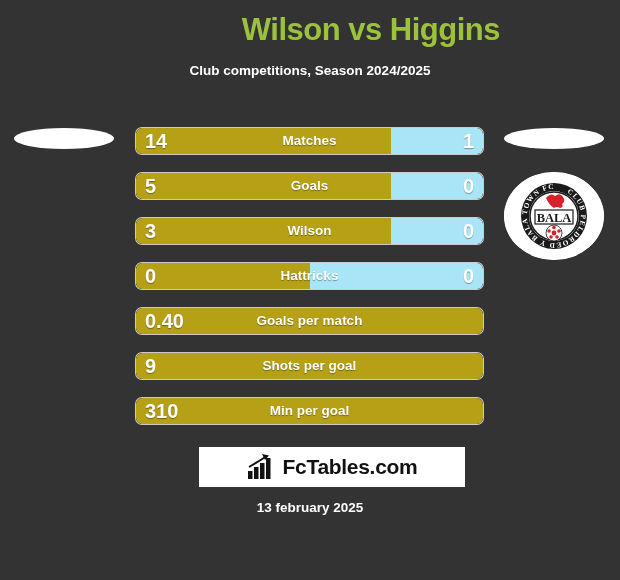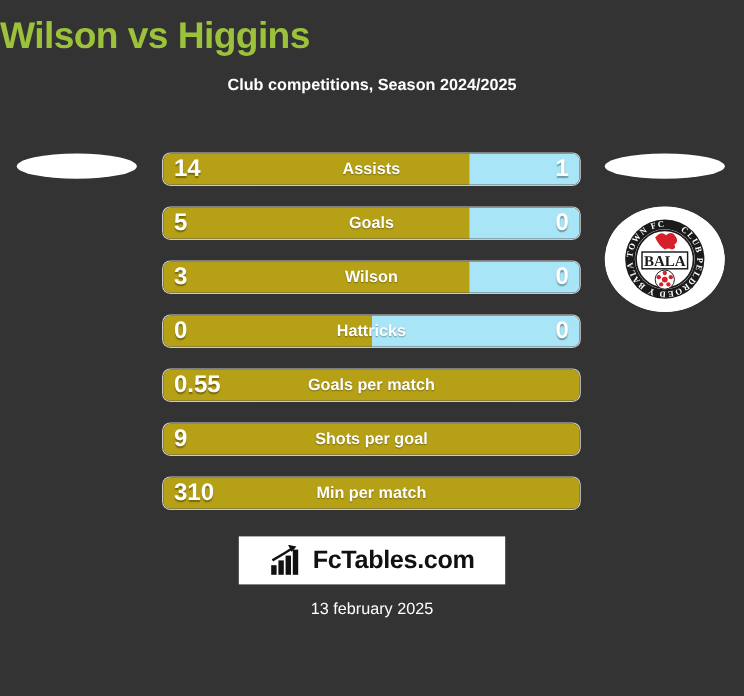--- a/index.html
+++ b/index.html
@@ -20,21 +20,21 @@
     width: 620px;
     height: 580px;
   }
 
   
   .title {
     position: absolute;
     top: 8px;
     left: 0;
     width: 500px;
-    text-align: left;
+    text-align: right;
     font-size: 31px;
     font-weight: bold;
     letter-spacing: -0.5px;
     color: #9cc23c;
     line-height: 44px;
     white-space: nowrap;
   }
   .subtitle {
     position: absolute;
     top: 62px;
@@ -122,21 +122,21 @@
     color: #ffffff;
     text-shadow: 0 1px 1px rgba(0,0,0,0.35);
     pointer-events: none;
   }
 
   
   .logo-box {
     position: absolute;
     left: 199px;
     top: 447px;
-    width: 222px;
+    width: 266px;
     height: 40px;
     background: #ffffff;
     display: flex;
     align-items: center;
     justify-content: center;
     gap: 6px;
   }
   .logo-text {
     font-size: 21px;
     font-weight: bold;
@@ -145,21 +145,21 @@
   }
   .logo-icon { display: block; }
 
   .date {
     position: absolute;
     top: 500px;
     left: 0;
     width: 620px;
     text-align: center;
     font-size: 13.5px;
-    font-weight: normal;
+    font-weight: bold;
     color: #ffffff;
   }
 </style>
 </head>
 <body>
 
 <div class="page">
 
   <div class="title">Wilson vs Higgins</div>
   <div class="subtitle">Club competitions, Season 2024/2025</div>
@@ -190,21 +190,21 @@
       </text>
     </svg>
   </div>
 
   <div class="bars">
       <div class="bar-row">
         <div class="bar-home" style="width: 73.5%;"></div>
         <div class="bar-away" style="width: 26.5%;"></div>
         <span class="val home">14</span>
         <span class="val away">1</span>
-        <span class="bar-label">Assists</span>
+        <span class="bar-label">Matches</span>
       </div>
       <div class="bar-row">
         <div class="bar-home" style="width: 73.5%;"></div>
         <div class="bar-away" style="width: 26.5%;"></div>
         <span class="val home">5</span>
         <span class="val away">0</span>
         <span class="bar-label">Goals</span>
       </div>
       <div class="bar-row">
         <div class="bar-home" style="width: 73.5%;"></div>
@@ -215,32 +215,32 @@
       </div>
       <div class="bar-row">
         <div class="bar-home" style="width: 50%;"></div>
         <div class="bar-away" style="width: 50%;"></div>
         <span class="val home">0</span>
         <span class="val away">0</span>
         <span class="bar-label">Hattricks</span>
       </div>
       <div class="bar-row full">
         <div class="bar-home" style="width: 100%;"></div>
-        <span class="val home">0.55</span>
+        <span class="val home">0.40</span>
         <span class="bar-label">Goals per match</span>
       </div>
       <div class="bar-row full">
         <div class="bar-home" style="width: 100%;"></div>
         <span class="val home">9</span>
         <span class="bar-label">Shots per goal</span>
       </div>
       <div class="bar-row full">
         <div class="bar-home" style="width: 100%;"></div>
         <span class="val home">310</span>
-        <span class="bar-label">Min per match</span>
+        <span class="bar-label">Min per goal</span>
       </div>
     </div>
 
   <div class="logo-box">
     <svg class="logo-icon" width="30" height="26" viewBox="0 0 30 26">
       <rect x="1" y="17" width="4.5" height="8" fill="#111111"></rect>
       <rect x="7" y="13" width="4.5" height="12" fill="#111111"></rect>
       <rect x="13" y="9" width="4.5" height="16" fill="#111111"></rect>
       <rect x="19" y="4" width="4.5" height="21" fill="#111111"></rect>
       <path d="M2 13 L12 7 L20 2" stroke="#111111" stroke-width="2" fill="none"></path>

